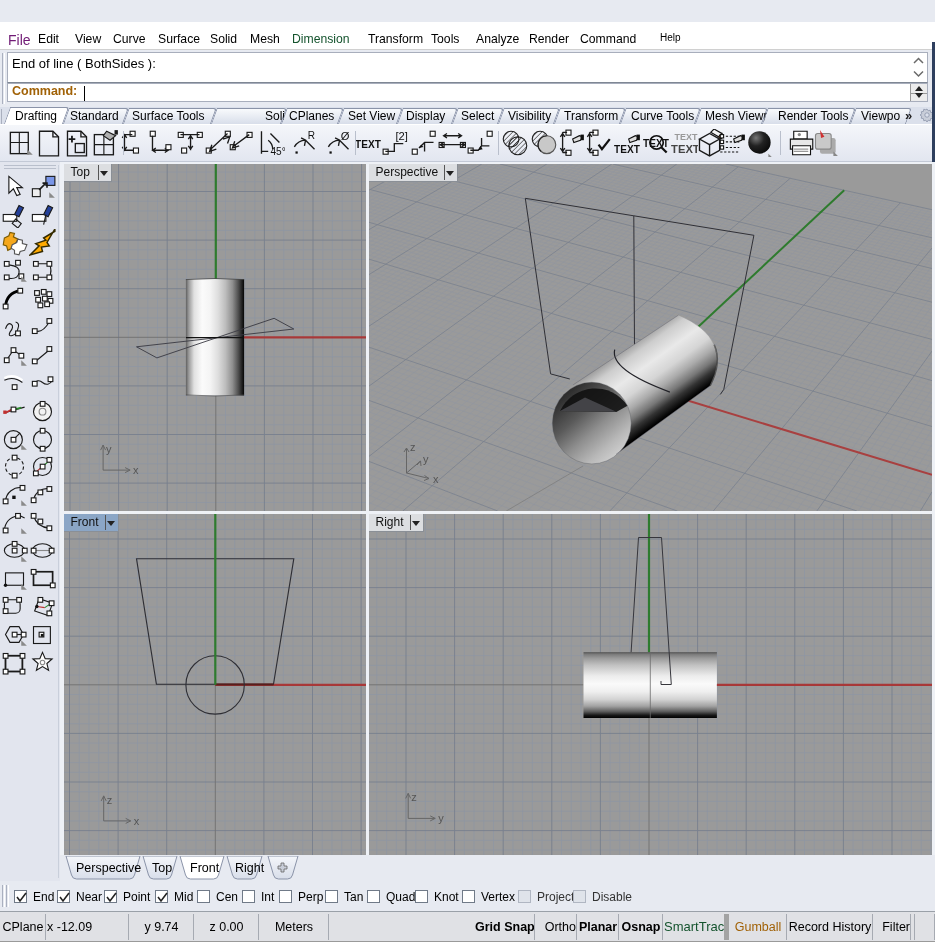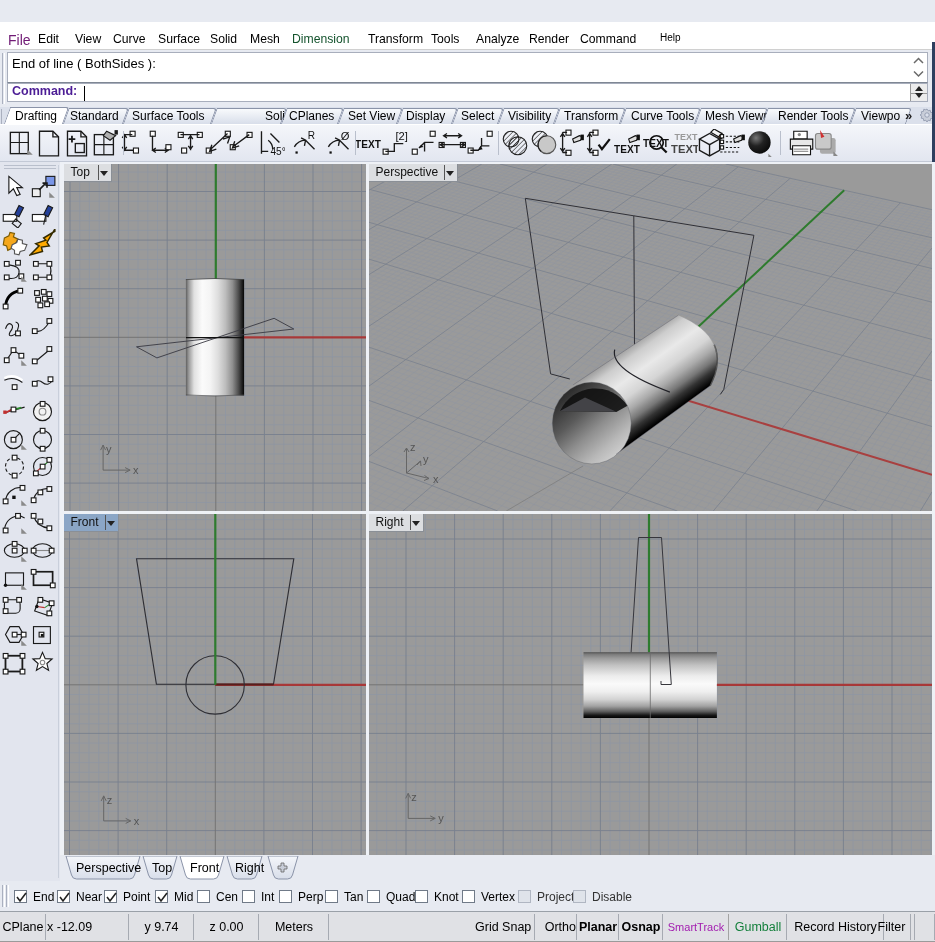--- a/index.html
+++ b/index.html
@@ -24,21 +24,21 @@
         <div style="position:absolute;right:0;top:0;bottom:0;width:17px;background:#fff;">
           <svg width="11" height="8" style="position:absolute;left:3px;top:4px">
             <path d="M1 6L5.5 1.5L10 6" stroke="#6a6a6a" stroke-width="1.5" fill="none"></path>
           </svg>
           <svg width="11" height="8" style="position:absolute;left:3px;bottom:4px">
             <path d="M1 1.5L5.5 6L10 1.5" stroke="#6a6a6a" stroke-width="1.5" fill="none"></path>
           </svg>
         </div>
       </div>
       <div style="position:absolute;left:7px;top:33px;width:921px;height:19px;background:#fff;border:1px solid #a8aebc;">
-        <span style="position:absolute;left:4px;top:0px;font-size:12.5px;font-weight:bold;color:#4c1d95">Command:</span>
+        <span style="position:absolute;left:4px;top:0px;font-size:12.5px;font-weight:bold;color:#a16207">Command:</span>
         <span style="position:absolute;left:76px;top:2px;width:1px;height:15px;background:#000"></span>
         <div style="position:absolute;right:0;top:0;bottom:0;width:17px;background:#ececec;border-left:1px solid #999">
           <svg width="9" height="6" style="position:absolute;left:4px;top:2px">
             <path d="M0 5h8l-4-5z" fill="#222"></path>
           </svg>
           <div style="position:absolute;left:0;right:0;top:9px;height:1px;background:#999"></div>
           <svg width="9" height="6" style="position:absolute;left:4px;bottom:2px">
             <path d="M0 0h8l-4 5z" fill="#222"></path>
           </svg>
         </div>
@@ -680,25 +680,25 @@
       <span style="position:absolute;left:537px;top:9px;font-size:12px;color:#333">Project</span>
       <div style="position:absolute;left:573px;top:9px;width:13px;height:13px;background:#dfe3ea;border:1px solid #b0b6c2;"></div>
       <span style="position:absolute;left:592px;top:9px;font-size:12px;color:#333">Disable</span>
     </div>
     <div style="position:absolute;left:0;top:911px;width:935px;height:31px;background:#e0e1e5;border-top:1px solid #9aa0a8;">
       <div style="position:absolute;left:1px;top:2px;width:45px;height:26px;border-right:1px solid #a6aab2;font-size:12.5px;font-weight:normal;color:#000;text-align:center;line-height:26px;white-space:nowrap;overflow:hidden">CPlane</div>
       <div style="position:absolute;left:47px;top:2px;width:82px;height:26px;border-right:1px solid #a6aab2;font-size:12.5px;font-weight:normal;color:#000;text-align:left;line-height:26px;white-space:nowrap;overflow:hidden">x -12.09</div>
       <div style="position:absolute;left:130px;top:2px;width:64px;height:26px;border-right:1px solid #a6aab2;font-size:12.5px;font-weight:normal;color:#000;text-align:center;line-height:26px;white-space:nowrap;overflow:hidden">y 9.74</div>
       <div style="position:absolute;left:195px;top:2px;width:64px;height:26px;border-right:1px solid #a6aab2;font-size:12.5px;font-weight:normal;color:#000;text-align:center;line-height:26px;white-space:nowrap;overflow:hidden">z 0.00</div>
       <div style="position:absolute;left:260px;top:2px;width:69px;height:26px;border-right:1px solid #a6aab2;font-size:12.5px;font-weight:normal;color:#000;text-align:center;line-height:26px;white-space:nowrap;overflow:hidden">Meters</div>
-      <div style="position:absolute;left:475px;top:2px;width:60px;height:26px;border-right:1px solid #a6aab2;font-size:12.5px;font-weight:normal;color:#000;line-height:26px;white-space:nowrap;overflow:hidden">Grid Snap</div>
+      <div style="position:absolute;left:475px;top:2px;width:60px;height:26px;border-right:1px solid #a6aab2;font-size:12.5px;font-weight:bold;color:#000;text-align:center;line-height:26px;white-space:nowrap;overflow:hidden">Grid Snap</div>
       <div style="position:absolute;left:536px;top:2px;width:41px;height:26px;border-right:1px solid #a6aab2;font-size:12.5px;font-weight:normal;color:#000;text-align:right;line-height:26px;white-space:nowrap;overflow:hidden">Ortho</div>
       <div style="position:absolute;left:578px;top:2px;width:41px;height:26px;border-right:1px solid #a6aab2;font-size:12.5px;font-weight:bold;color:#000;text-align:center;line-height:26px;white-space:nowrap;overflow:hidden">Planar</div>
       <div style="position:absolute;left:620px;top:2px;width:43px;height:26px;border-right:1px solid #a6aab2;font-size:12.5px;font-weight:bold;color:#000;text-align:center;line-height:26px;white-space:nowrap;overflow:hidden">Osnap</div>
-      <div style="position:absolute;left:664px;top:2px;width:65px;height:26px;border-right:1px solid #a3a3a3;font-size:11px;font-weight:normal;color:#a21caf;text-align:center;line-height:26px;white-space:nowrap;overflow:hidden">SmartTrack</div>
-      <div style="position:absolute;left:730px;top:2px;width:57px;height:26px;border-right:1px solid #a6aab2;font-size:12.5px;font-weight:normal;color:#15803d;text-align:center;line-height:26px;white-space:nowrap;overflow:hidden">Gumball</div>
-      <div style="position:absolute;left:788px;top:2px;width:96px;height:26px;border-right:1px solid #a6aab2;font-size:12.5px;font-weight:normal;color:#000;text-align:center;line-height:26px;white-space:nowrap;overflow:hidden">Record History</div>
-      <div style="position:absolute;left:873px;top:2px;width:38px;height:26px;border-right:1px solid #a6aab2;font-size:12.5px;font-weight:normal;color:#000;text-align:center;line-height:26px;white-space:nowrap;overflow:hidden">Filter</div>
+      <div style="position:absolute;left:664px;top:2px;width:65px;height:26px;border-right:5px solid #a3a3a3;font-size:13px;font-weight:normal;color:#14532d;text-align:center;line-height:26px;white-space:nowrap;overflow:hidden">SmartTrack</div>
+      <div style="position:absolute;left:730px;top:2px;width:57px;height:26px;border-right:1px solid #a6aab2;font-size:12.5px;font-weight:normal;color:#a16207;text-align:center;line-height:26px;white-space:nowrap;overflow:hidden">Gumball</div>
+      <div style="position:absolute;left:788px;top:2px;width:85px;height:26px;border-right:1px solid #a6aab2;font-size:12.5px;font-weight:normal;color:#000;text-align:center;line-height:26px;white-space:nowrap;overflow:hidden">Record History</div>
+      <div style="position:absolute;left:873px;top:2px;width:38px;height:26px;border-right:1px solid #a6aab2;font-size:12.5px;font-weight:normal;color:#000;text-align:right;line-height:26px;white-space:nowrap;overflow:hidden">Filter</div>
       <div style="position:absolute;left:912px;top:2px;width:3px;height:26px;border-right:1px solid #a6aab2;font-size:12.5px;font-weight:normal;color:#000;text-align:center;line-height:26px;white-space:nowrap;overflow:hidden"></div>
       <div style="position:absolute;left:916px;top:2px;width:19px;height:26px;border-right:1px solid #a6aab2;font-size:12.5px;font-weight:normal;color:#000;text-align:center;line-height:26px;white-space:nowrap;overflow:hidden"></div>
     </div>
     <div style="position:absolute;left:932px;top:42px;width:3px;height:120px;background:#2e3f5e;"></div>
     <div style="position:absolute;left:0;bottom:0;width:935px;height:1px;background:#9a9a9a"></div>
   </div>
 </body></html>

